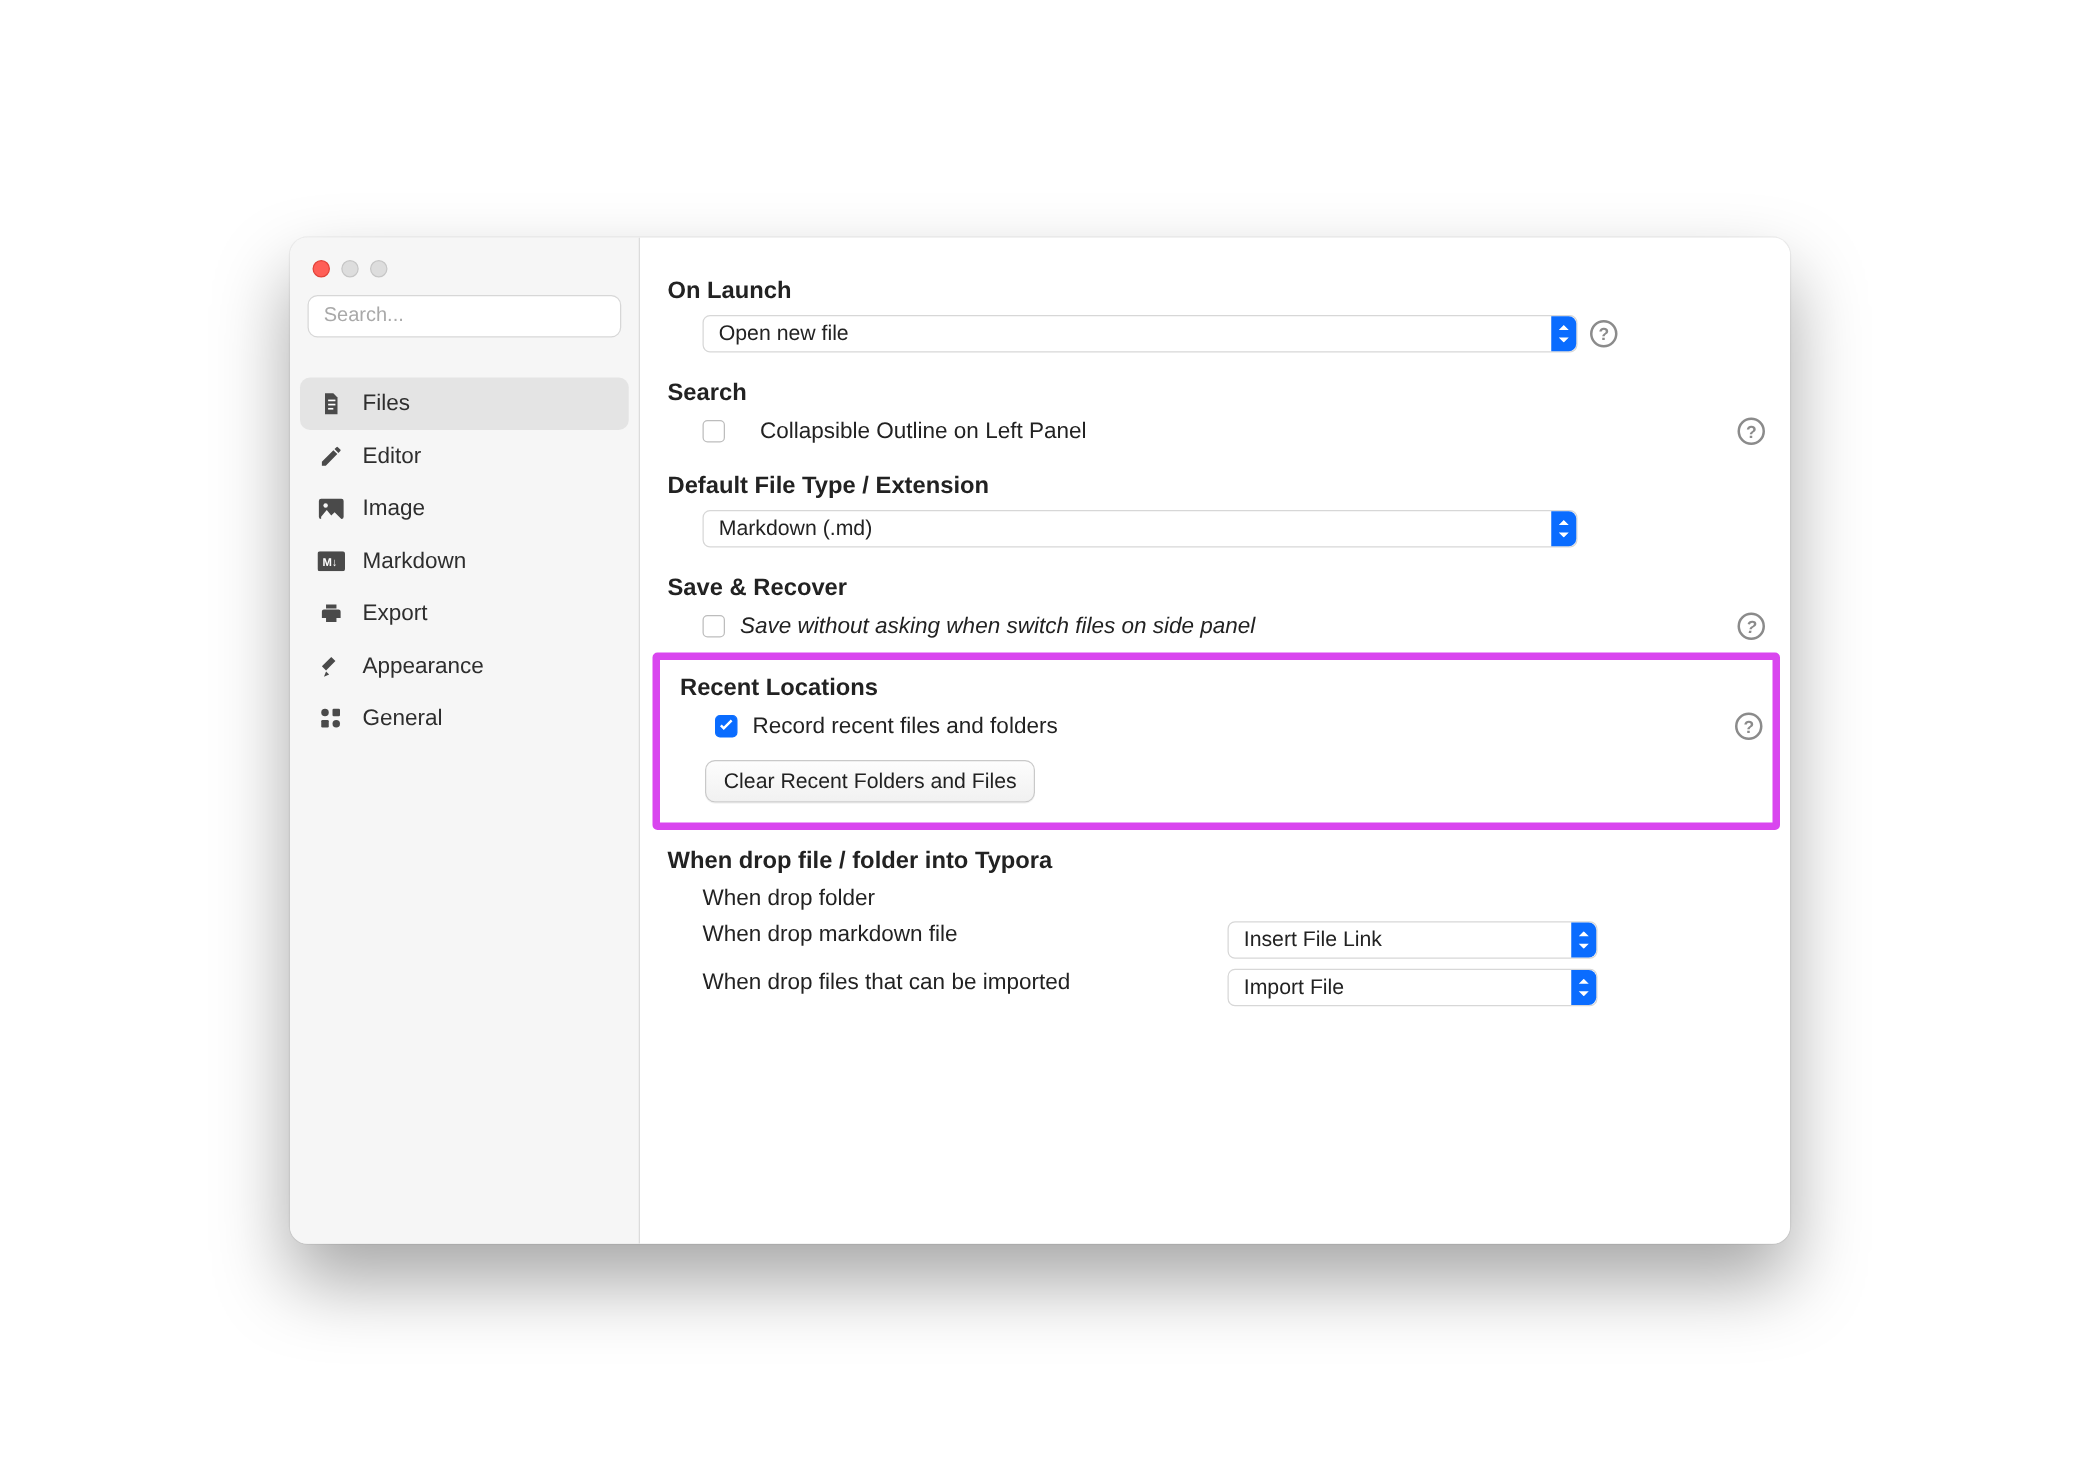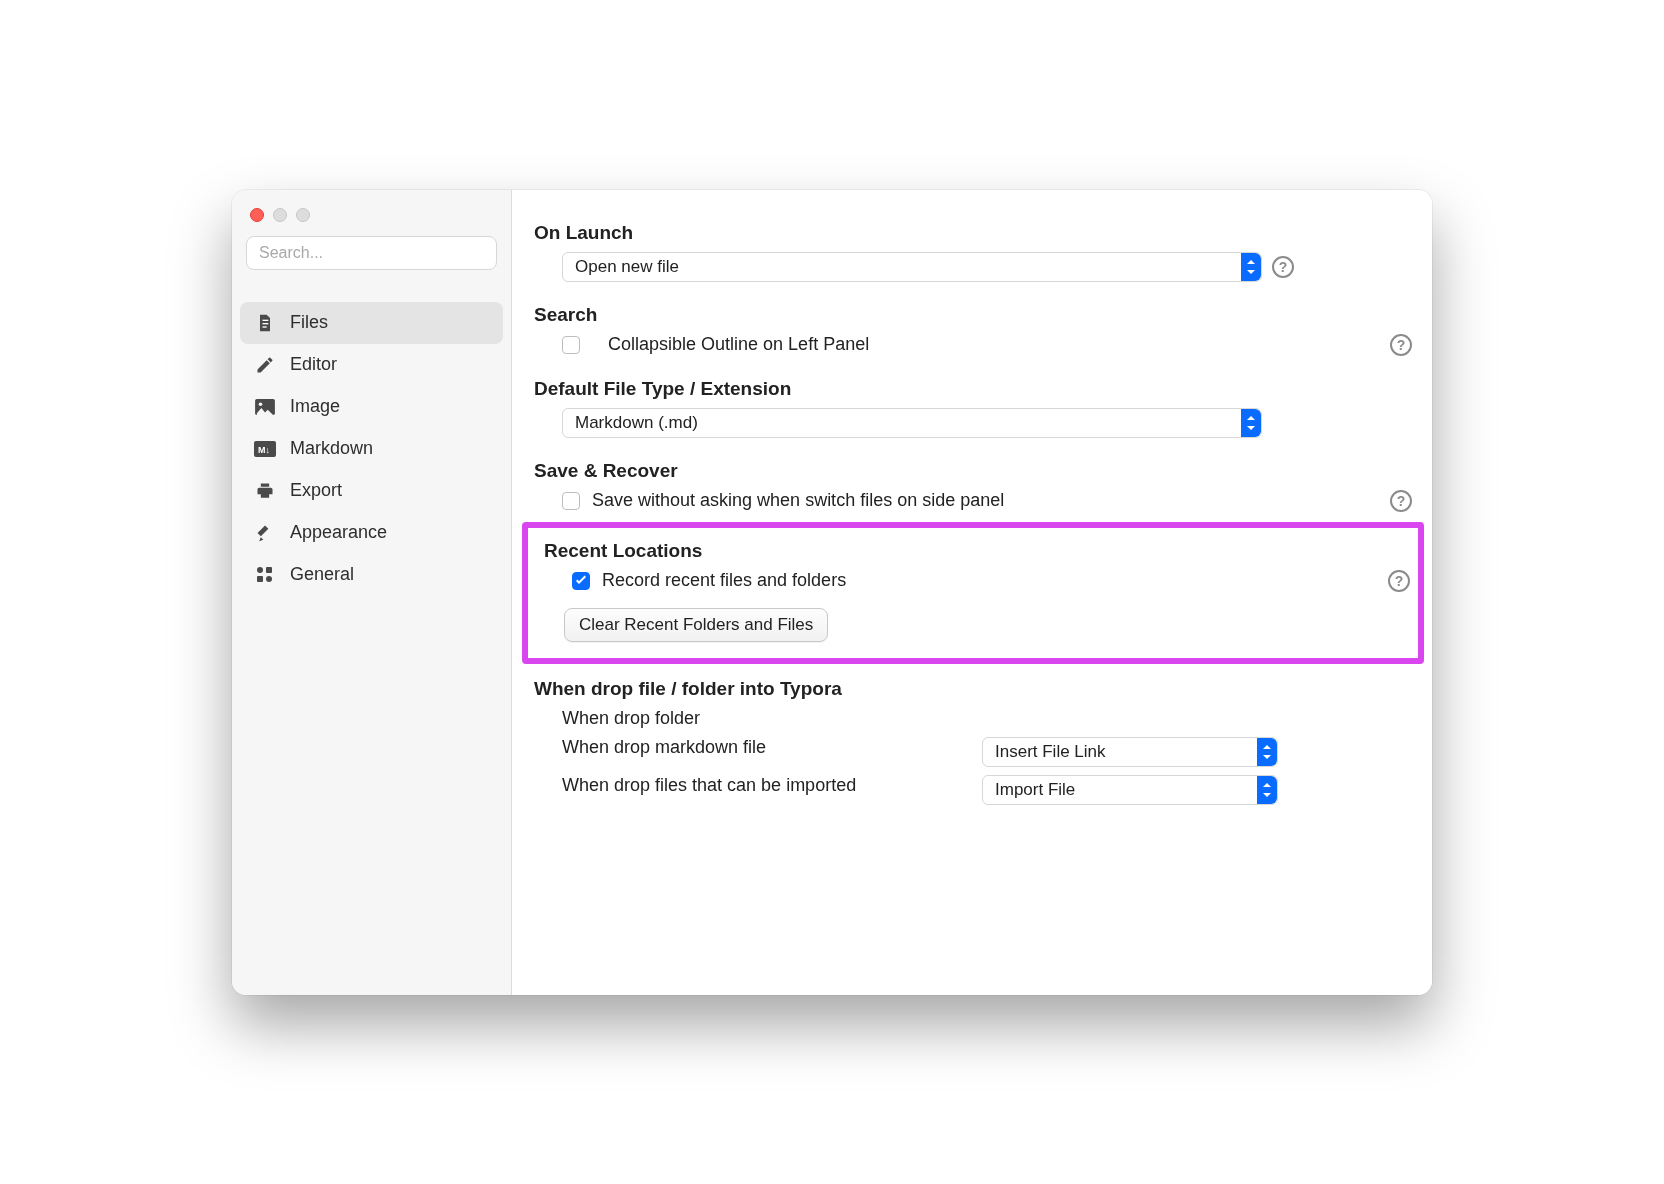--- a/index.html
+++ b/index.html
@@ -310,21 +310,21 @@
         <span>Markdown (.md)</span>
         <span class="stepper">
           <svg width="10" height="14" viewBox="0 0 10 14">
               <path d="M5 0l4 4H1zM5 14l4-4H1z"></path>
             </svg>
         </span>
       </div>
     </div>
 
     <div class="section-title">Save &amp; Recover</div>
-    <div class="checkbox-row" style="margin-bottom:10px;">
+    <div class="checkbox-row" style="margin-bottom:10px;font-style:italic;">
       <span class="cbox"></span>
       <span>Save without asking when switch files on side panel</span>
       <span class="flex-fill"></span>
       <span class="help">?</span>
     </div>
 
     <div class="highlight-box">
       <div class="section-title">Recent Locations</div>
       <div class="checkbox-row" style="position:relative;">
         <span class="cbox checked">

